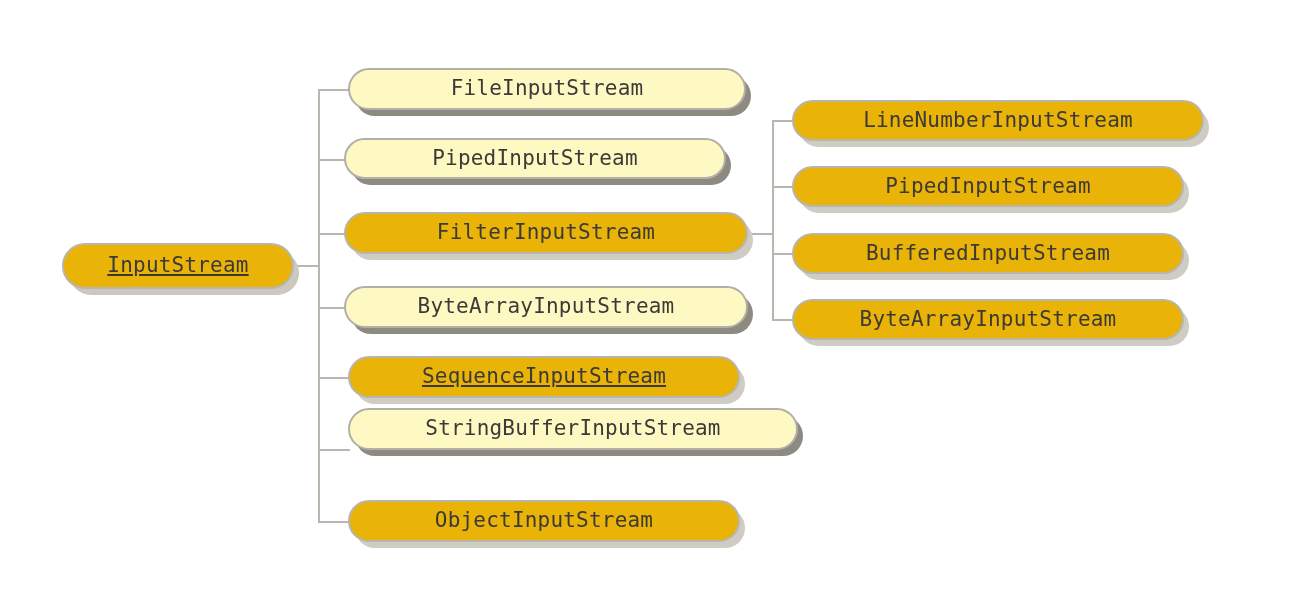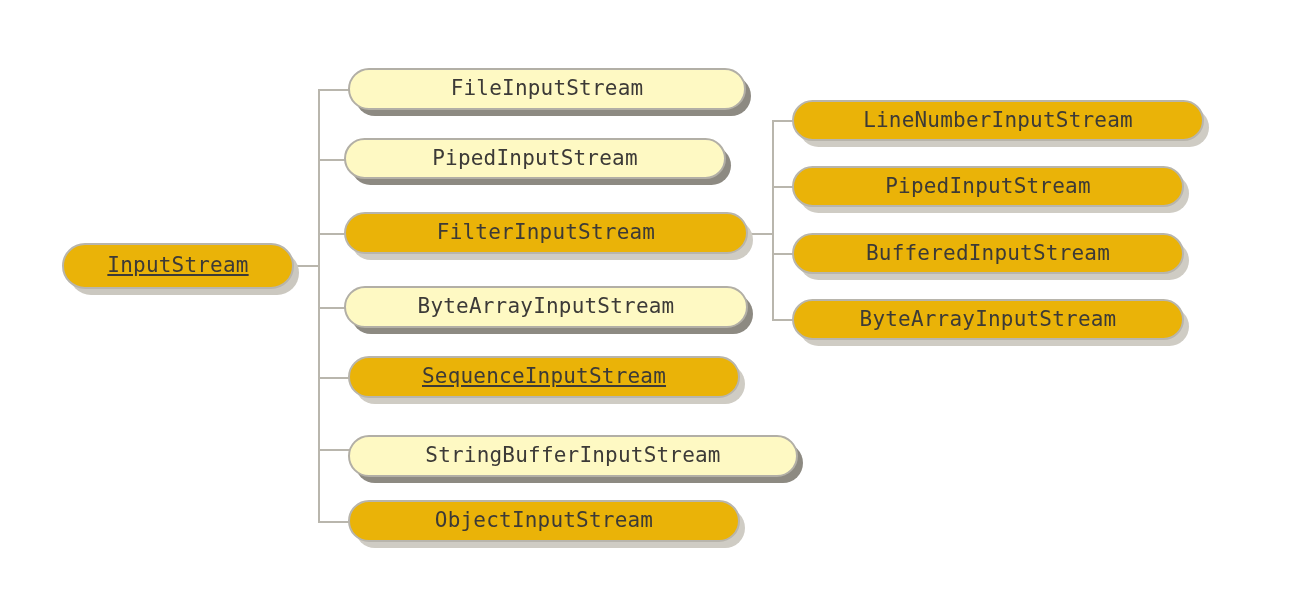--- a/index.html
+++ b/index.html
@@ -98,21 +98,21 @@
   </div>
 
   <div class="node shaded" style="left:344px; top:286px; width:404px; height:42px;text-align:center;">
     <span class="label">ByteArrayInputStream</span>
   </div>
 
   <div class="node plain" style="left:348px; top:356px; width:392px; height:42px;text-decoration:underline;">
     <span class="label">SequenceInputStream</span>
   </div>
 
-  <div class="node shaded" style="left:348px; top:435px; width:450px; height:42px;">
+  <div class="node shaded" style="left:348px; top:408px; width:450px; height:42px;">
     <span class="label">StringBufferInputStream</span>
   </div>
 
   <div class="node plain" style="left:348px; top:500px; width:392px; height:42px;">
     <span class="label">ObjectInputStream</span>
   </div>
 
   <div class="edge h" style="left:748px; top:233px; width:26px;"></div>
   <div class="edge v" style="left:772px; top:121px; height:199px;"></div>
 

